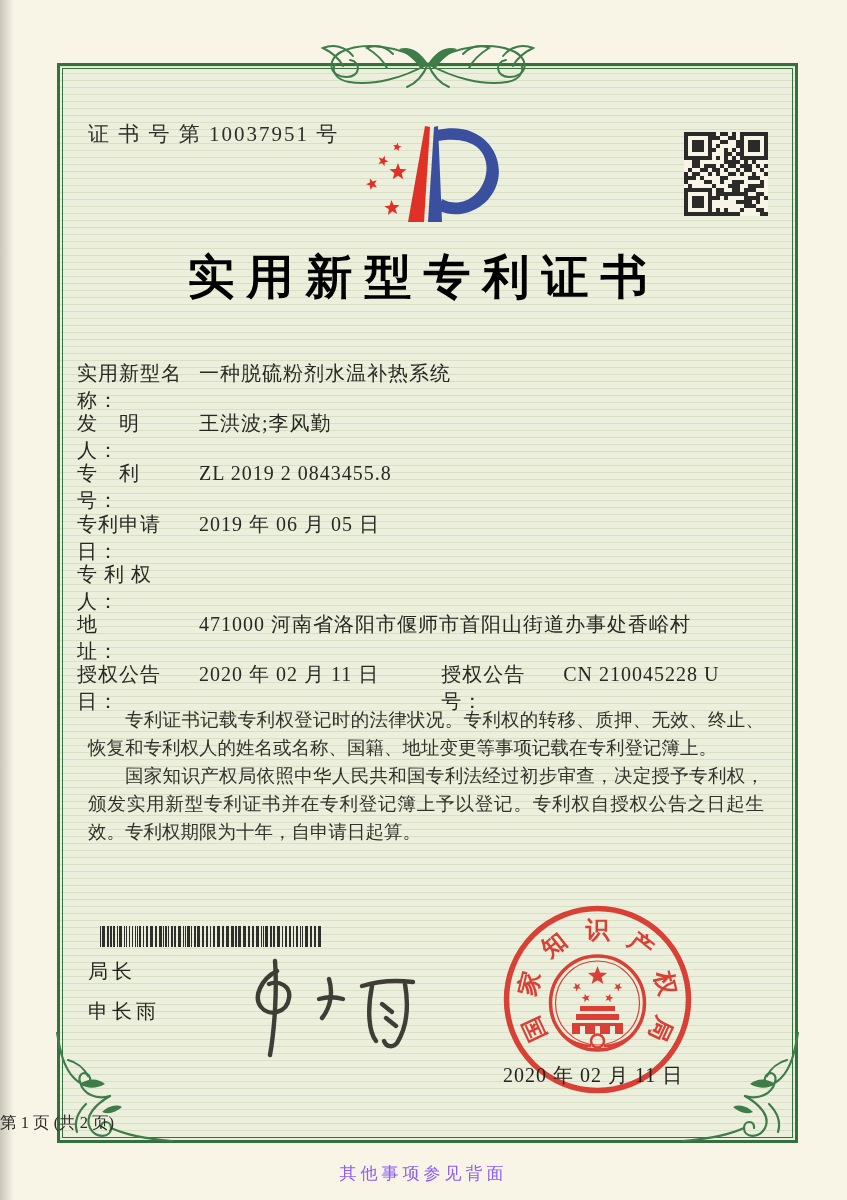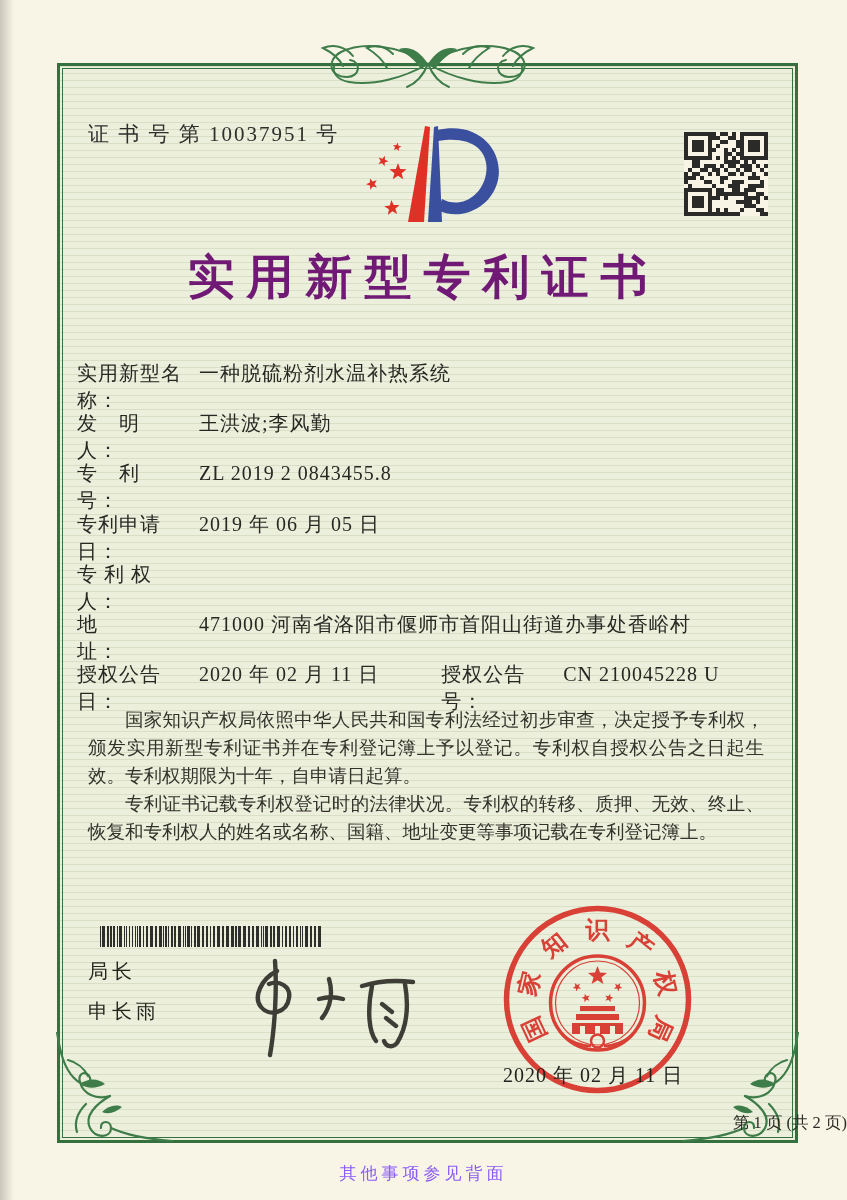--- a/index.html
+++ b/index.html
@@ -9,37 +9,37 @@
     background:linear-gradient(90deg,#c9c6ba,rgba(201,198,186,0));}
   
   .frame{position:absolute;left:57px;top:63px;width:741px;height:1080px;box-sizing:border-box;
     border:3px solid #35713f;
     background:#ecefdc;
     background-image:repeating-linear-gradient(180deg, rgba(122,152,96,0.18) 0px, rgba(122,152,96,0.18) 1px, rgba(0,0,0,0) 1px, rgba(0,0,0,0) 7px);}
   .frame-inner{position:absolute;left:62px;top:68px;width:731px;height:1070px;box-sizing:border-box;
     border:1px solid #35713f;pointer-events:none;}
   .cert-no{position:absolute;left:88px;top:120px;font-size:21px;letter-spacing:2px;color:#2e2e2a;}
   .title{position:absolute;left:0;width:847px;top:246px;text-align:center;
-    font-size:47px;font-weight:bold;letter-spacing:12px;color:#701a75;}
+    font-size:47px;font-weight:bold;letter-spacing:12px;color:#000000;}
   .logo{position:absolute;left:352px;top:110px;width:150px;height:128px;}
   .qr{position:absolute;left:684px;top:132px;width:84px;height:84px;}
   .fields{position:absolute;left:77px;top:360px;width:690px;}
   .frow{display:flex;align-items:baseline;height:50.2px;font-size:20px;color:#282823;}
   .flabel{width:122px;flex:none;letter-spacing:1px;}
   .fvalue{letter-spacing:1px;}
   .frow .second{margin-left:62px;}
   .paras{position:absolute;left:88px;top:706px;width:676px;font-size:18.5px;line-height:28px;
     color:#32322a;text-align:justify;}
   .paras p{margin:0;text-indent:2em;}
   .barcode{position:absolute;left:100px;top:926px;width:224px;height:21px;}
   .signer{position:absolute;left:88px;top:951px;font-size:20px;letter-spacing:4px;color:#27271f;line-height:40px;}
   .signature{position:absolute;left:215px;top:955px;width:225px;height:110px;}
   .seal{position:absolute;left:500px;top:902px;width:195px;height:195px;opacity:.93;}
   .seal-date{position:absolute;left:503px;top:1062px;font-size:20px;letter-spacing:1px;color:#23231e;}
-  .page-num{position:absolute;left:0;width:847px;top:1112px;text-align:right;font-size:16.5px;color:#2c2c26;}
+  .page-num{position:absolute;left:0;width:847px;top:1112px;text-align:left;font-size:16.5px;color:#2c2c26;}
   .footer-note{position:absolute;left:0;width:847px;top:1162px;text-align:center;font-size:17px;
     letter-spacing:4px;color:#8b5cf6;}
   .ornament-top{position:absolute;left:293px;top:36px;width:270px;height:64px;}
   .ornament-bl{position:absolute;left:50px;top:1032px;width:148px;height:116px;}
   .ornament-br{position:absolute;left:657px;top:1032px;width:148px;height:116px;}
 </style>
 </head>
 <body>
 
 <div class="page">
@@ -376,22 +376,22 @@
     </div>
     <div class="frow">
       <span class="flabel">授权公告日：</span>
       <span class="fvalue">2020 年 02 月 11 日</span>
       <span class="flabel second">授权公告号：</span>
       <span class="fvalue">CN 210045228 U</span>
     </div>
   </div>
 
   <div class="paras">
+    <p>专利证书记载专利权登记时的法律状况。专利权的转移、质押、无效、终止、恢复和专利权人的姓名或名称、国籍、地址变更等事项记载在专利登记簿上。</p>
     <p>国家知识产权局依照中华人民共和国专利法经过初步审查，决定授予专利权，颁发实用新型专利证书并在专利登记簿上予以登记。专利权自授权公告之日起生效。专利权期限为十年，自申请日起算。</p>
-    <p>专利证书记载专利权登记时的法律状况。专利权的转移、质押、无效、终止、恢复和专利权人的姓名或名称、国籍、地址变更等事项记载在专利登记簿上。</p>
   </div>
 
   <svg class="barcode" viewBox="0 0 224 21" id="barcode-svg">
       <rect x="0" y="0" width="1" height="21" fill="#2e2e2c"></rect>
       <rect x="2" y="0" width="3" height="21" fill="#2e2e2c"></rect>
       <rect x="7" y="0" width="2" height="21" fill="#2e2e2c"></rect>
       <rect x="10" y="0" width="2" height="21" fill="#2e2e2c"></rect>
       <rect x="13" y="0" width="2" height="21" fill="#2e2e2c"></rect>
       <rect x="17" y="0" width="1" height="21" fill="#2e2e2c"></rect>
       <rect x="19" y="0" width="3" height="21" fill="#2e2e2c"></rect>

